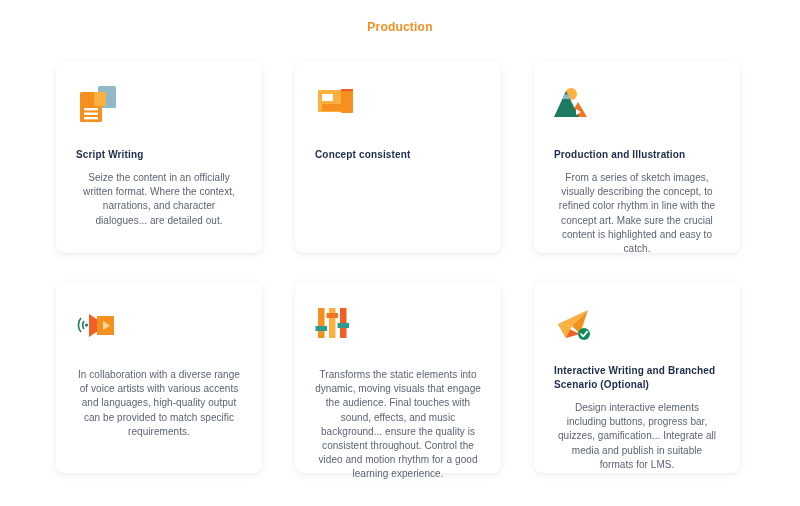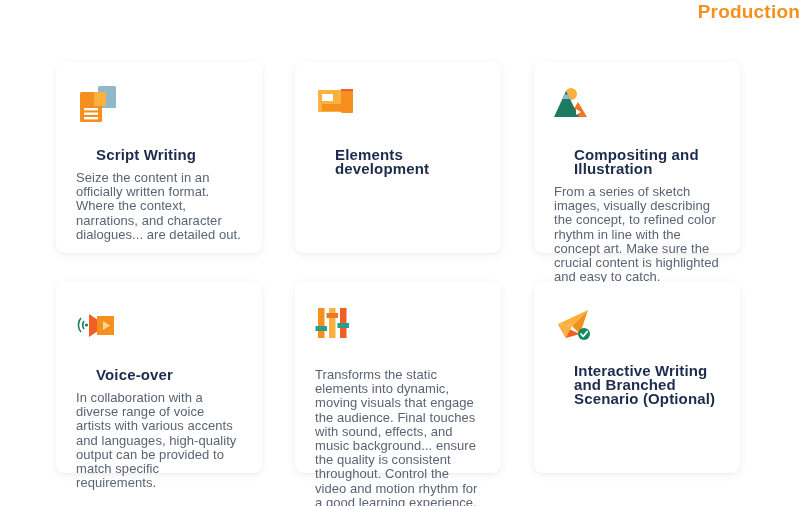--- a/index.html
+++ b/index.html
@@ -14,25 +14,26 @@
 
   .page {
     position: relative;
     width: 800px;
     height: 506px;
     background: #ffffff;
     padding: 0;
   }
 
   .page-title {
-    text-align: right;
-    font-size: 19px;
+    text-align: center;
+    font-size: 12px;
     font-weight: bold;
     color: #f5901f;
     letter-spacing: 0.2px;
+    padding-top: 15px;
     line-height: 24px;
   }
 
   .cards-grid {
     position: absolute;
     left: 56px;
     top: 62px;
     width: 684px;
     display: grid;
     grid-template-columns: 206px 206px 206px;
@@ -50,34 +51,34 @@
   }
 
   .card-icon {
     width: 48px;
     height: 46px;
     margin-bottom: 18px;
     display: block;
   }
 
   .card-title {
-    font-size: 15px;
+    font-size: 10px;
     font-weight: bold;
     color: #1d2c4c;
     line-height: 14px;
     letter-spacing: 0.15px;
     margin-bottom: 9px;
-    margin-left: 20px;
   }
 
   .card-body {
-    font-size: 13px;
+    font-size: 10px;
     color: #5a6472;
     line-height: 14.2px;
     letter-spacing: 0.05px;
+    text-align: center;
   }
 
   
   .card.tall-title .card-icon { margin-bottom: 14px; }
 </style>
 </head>
 <body>
 
 <div class="page">
 
@@ -99,47 +100,46 @@
     </div>
 
     <div class="card">
       <svg class="card-icon" viewBox="0 0 48 46">
         <rect x="3" y="6" width="34" height="22" rx="1" fill="#fbb040"></rect>
         <rect x="7" y="10" width="11" height="7" fill="#ffffff"></rect>
         <rect x="7" y="20" width="24" height="7" fill="#f5901f"></rect>
         <rect x="26" y="5" width="12" height="24" rx="1" fill="#f5901f"></rect>
         <rect x="26" y="5" width="12" height="2.2" fill="#ef5f26"></rect>
       </svg>
-      <div class="card-title">Elements development</div>
+      <div class="card-title">Concept consistent</div>
     </div>
 
     <div class="card">
       <svg class="card-icon" viewBox="0 0 48 46">
         <circle cx="17" cy="10" r="6" fill="#fbb040"></circle>
         <path d="M24 18 L33 33 L15 33 Z" fill="#ef7622"></path>
         <path d="M12 7 L25 33 L0 33 Z" fill="#1f7a62"></path>
         <path d="M10.5 10.5 L14.5 10.5 L16.5 15 L8.5 15 Z" fill="#8fb8c9"></path>
         <path d="M22 25 l5 3 l-5 3 z" fill="#ffffff"></path>
       </svg>
-      <div class="card-title">Compositing and Illustration</div>
+      <div class="card-title">Production and Illustration</div>
       <div class="card-body">From a series of sketch images, visually describing the concept, to refined color rhythm in line with the concept art.  Make sure the crucial content is highlighted and easy to catch.</div>
     </div>
 
     <div class="card">
       <svg class="card-icon" viewBox="0 0 48 46">
         <g fill="none" stroke="#1f7a62" stroke-width="1.6">
           <path d="M5 14 a7 9 0 0 0 0 14"></path>
           <path d="M8 17 a4.5 6 0 0 0 0 8"></path>
         </g>
         <circle cx="10.5" cy="21" r="1.6" fill="#1f7a62"></circle>
         <path d="M13 10 L13 33 L22 27 L22 16 Z" fill="#ef5f26"></path>
         <rect x="21" y="12" width="17" height="19" fill="#f5901f"></rect>
         <path d="M27 17 l7 4.5 l-7 4.5 z" fill="#fbd49a"></path>
       </svg>
-      <div class="card-title">Voice-over</div>
       <div class="card-body">In collaboration with a diverse range of voice artists with various accents and languages, high-quality output can be provided to match specific requirements.</div>
     </div>
 
     <div class="card">
       <svg class="card-icon" viewBox="0 0 48 46">
         <rect x="3" y="4" width="6.5" height="30" fill="#f5901f"></rect>
         <rect x="14" y="4" width="6.5" height="30" fill="#fbb040"></rect>
         <rect x="25" y="4" width="6.5" height="30" fill="#ef5f26"></rect>
         <rect x="0.5" y="22" width="11.5" height="5" fill="#2a9d8f"></rect>
         <rect x="11.5" y="9" width="11.5" height="5" fill="#ef7622"></rect>
@@ -151,16 +151,17 @@
     <div class="card tall-title">
       <svg class="card-icon" viewBox="0 0 48 46">
         <path d="M4 20 L34 6 L18 22 Z" fill="#fbb040"></path>
         <path d="M18 22 L34 6 L26 30 Z" fill="#f5901f"></path>
         <path d="M4 20 L26 30 L12 34 Z" fill="#ef5f26"></path>
         <path d="M4 20 L18 22 L12 34 Z" fill="#fbb040"></path>
         <circle cx="30" cy="30" r="6" fill="#0f8a5f"></circle>
         <path d="M27 30 l2.2 2.4 l4-4.8" fill="none" stroke="#ffffff" stroke-width="1.7" stroke-linecap="round" stroke-linejoin="round"></path>
       </svg>
       <div class="card-title">Interactive Writing and Branched Scenario (Optional)</div>
+      <div class="card-body">Design interactive elements including buttons, progress bar, quizzes, gamification... Integrate all media and publish in suitable formats for LMS.</div>
     </div>
 
   </div>
 </div>
 
 </body></html>

